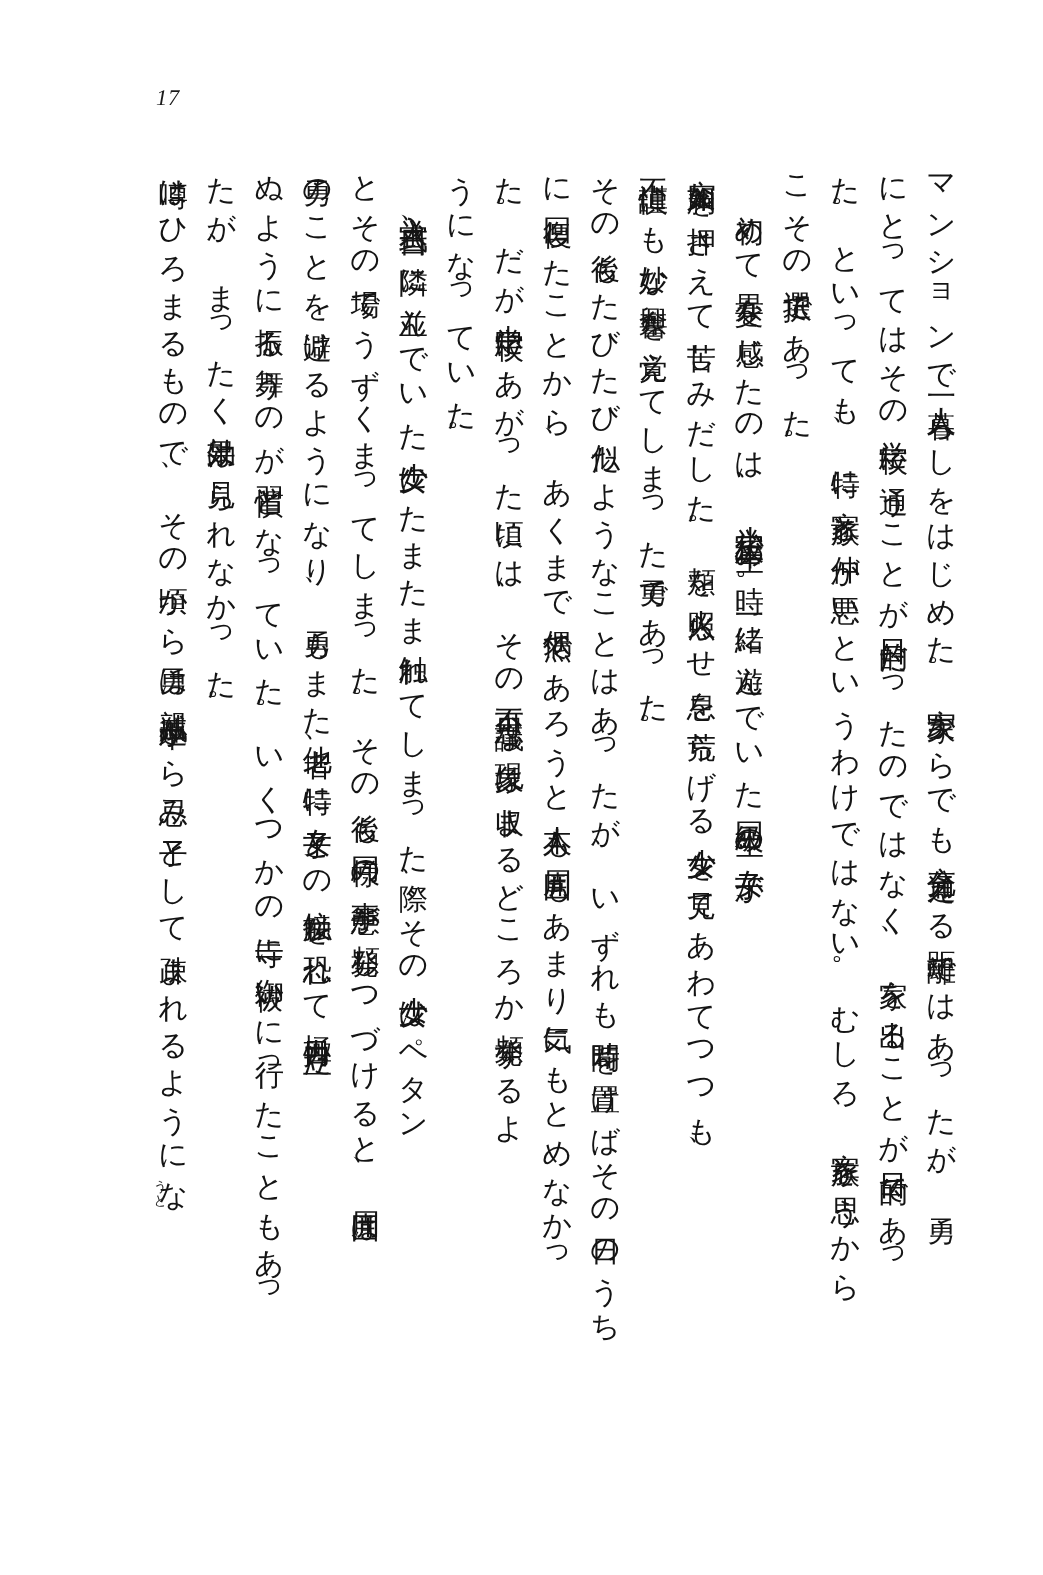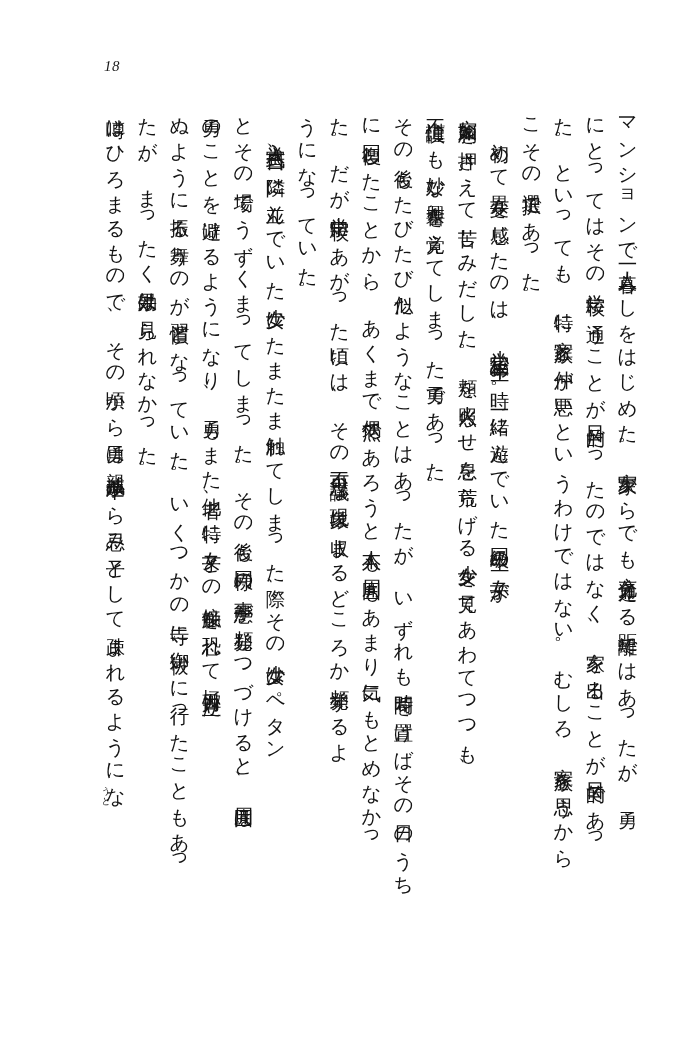--- a/index.html
+++ b/index.html
@@ -69,21 +69,21 @@
     text-orientation: upright;
     letter-spacing: 0px;
     line-height: 1;
   }
 </style>
 </head>
 <body>
 
 <div id="page">
 
-  <div id="page-number">18</div>
+  <div id="page-number">17</div>
 
   <div id="text-block">
       <div class="column">マンションで一人暮らしをはじめた。実家からでも充分通える距離ではあったが、勇</div>
       <div class="column">にとってはその学校に通うことが目的だったのではなく、家を出ることが目的であっ</div>
       <div class="column">た。といっても、特に家族と仲が悪いというわけではない。むしろ、家族を思うから</div>
       <div class="column">こその選択であった。</div>
       <div class="column indent">初めて異変を感じたのは、小学校三年生の時。一緒に遊んでいた同級生の女子が、</div>
       <div class="column">突如胸を押さえて苦しみだした。頬を火照らせ息を荒らげる少女を見てあわてつつも、</div>
       <div class="column">不謹慎にも妙な興奮を覚えてしまった勇であった。</div>
       <div class="column">その後もたびたび似たようなことはあったが、いずれも時間を置けばその日のうち</div>

